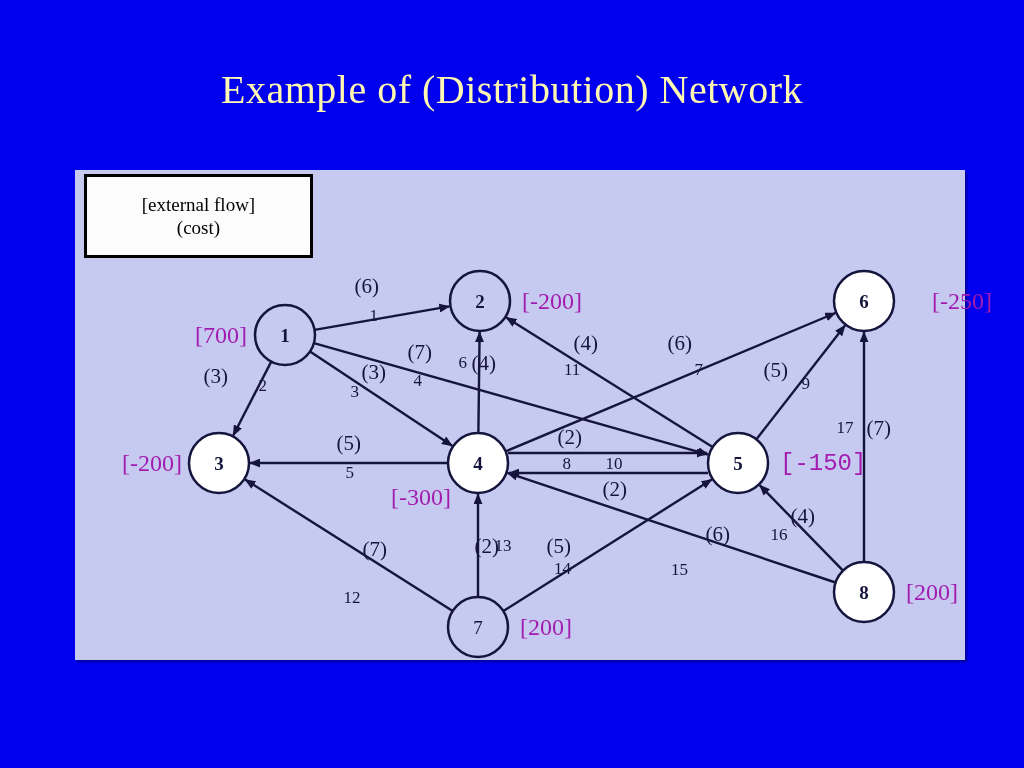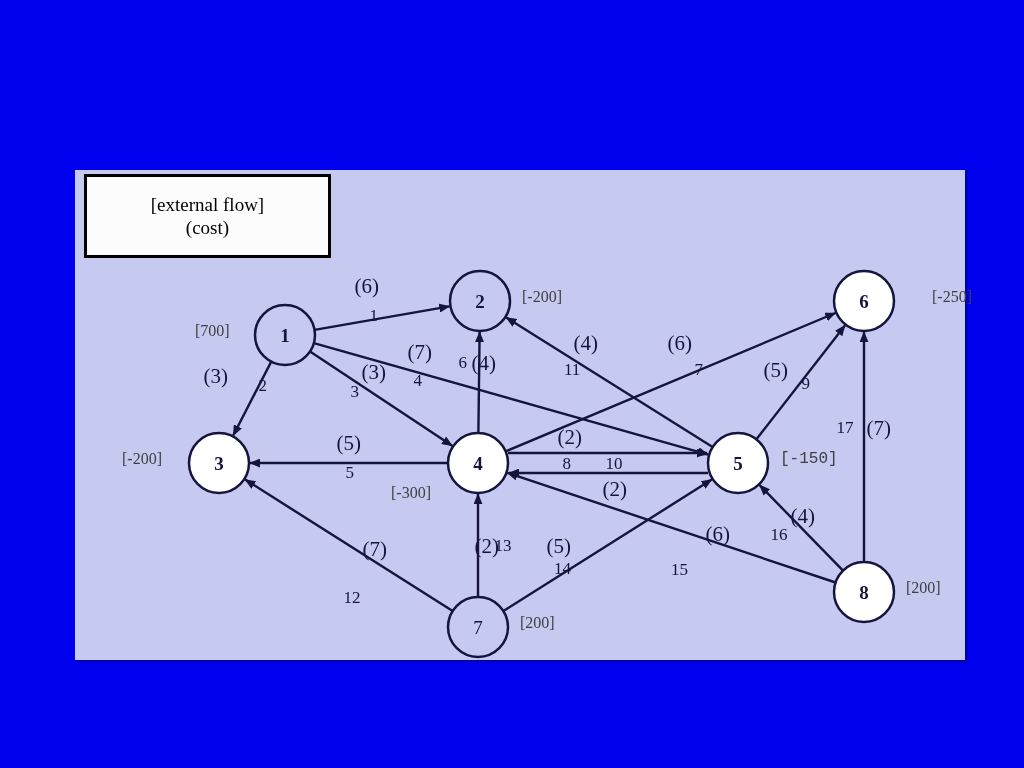--- a/index.html
+++ b/index.html
@@ -40,43 +40,43 @@
     position: absolute;
     left: 0;
     top: 0;
     width: 890px;
     height: 490px;
   }
   .legend-box {
     position: absolute;
     left: 9px;
     top: 4px;
-    width: 247px;
+    width: 229px;
     height: 84px;
     background: #FCFCFC;
     border: 3px solid #000000;
     box-sizing: border-box;
     display: flex;
     flex-direction: column;
     align-items: center;
     justify-content: center;
     overflow: hidden;
   }
   .legend-line {
     font-size: 19px;
     color: #000000;
     line-height: 23px;
     white-space: nowrap;
     font-family: "Liberation Serif", "DejaVu Serif", serif;
   }
   .legend-line.wide { letter-spacing: -0.2px; }
   .supply-label {
     position: absolute;
-    color: #404040;
-    font-size: 16px;
+    color: #a21caf;
+    font-size: 24px;
     white-space: nowrap;
     font-family: "Liberation Serif", "DejaVu Serif", serif;
   }
   .cost-label {
     position: absolute;
     color: #14143C;
     font-size: 21px;
     white-space: nowrap;
     font-family: "Liberation Serif", "DejaVu Serif", serif;
   }
@@ -86,20 +86,21 @@
     font-size: 17px;
     white-space: nowrap;
     font-family: "Liberation Serif", "DejaVu Serif", serif;
   }
 </style>
 </head>
 <body>
 
 <div id="slide">
 
+  <div id="title">Example of (Distribution) Network</div>
 
   <div id="panel">
 
     <svg id="graph-svg" viewBox="0 0 890 490">
       <defs>
         <marker id="ah" markerWidth="11" markerHeight="9" refX="10.2" refY="4.5" orient="auto" markerUnits="userSpaceOnUse">
           <path d="M0,0 L11,4.5 L0,9 Z" fill="#14143C"></path>
         </marker>
       </defs>
       <g id="arc-layer" stroke="#14143C" stroke-width="2.4" fill="none" marker-end="url(#ah)">

